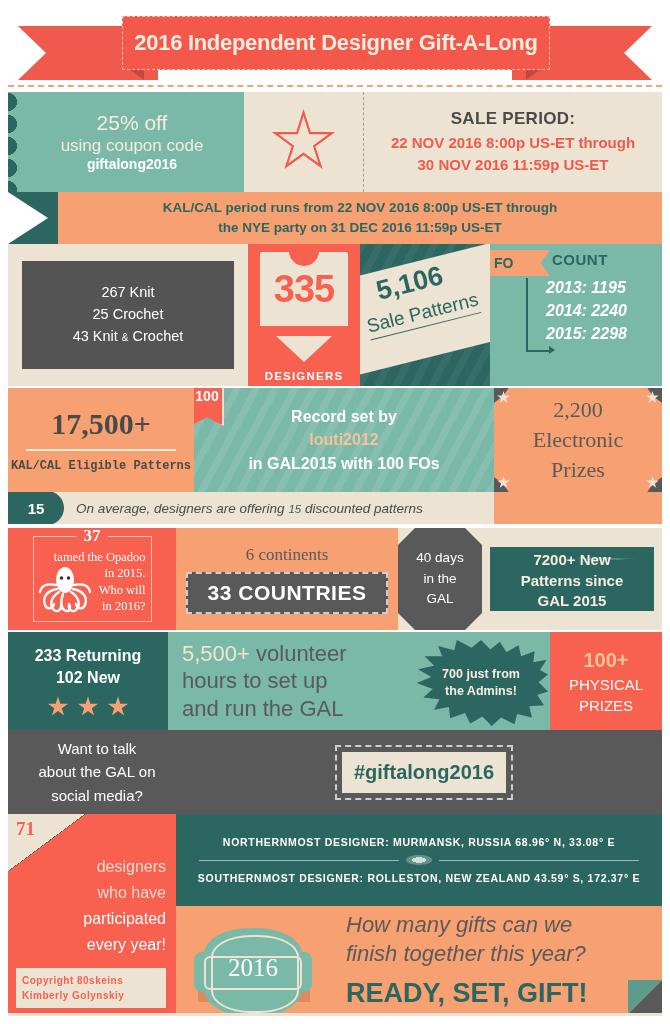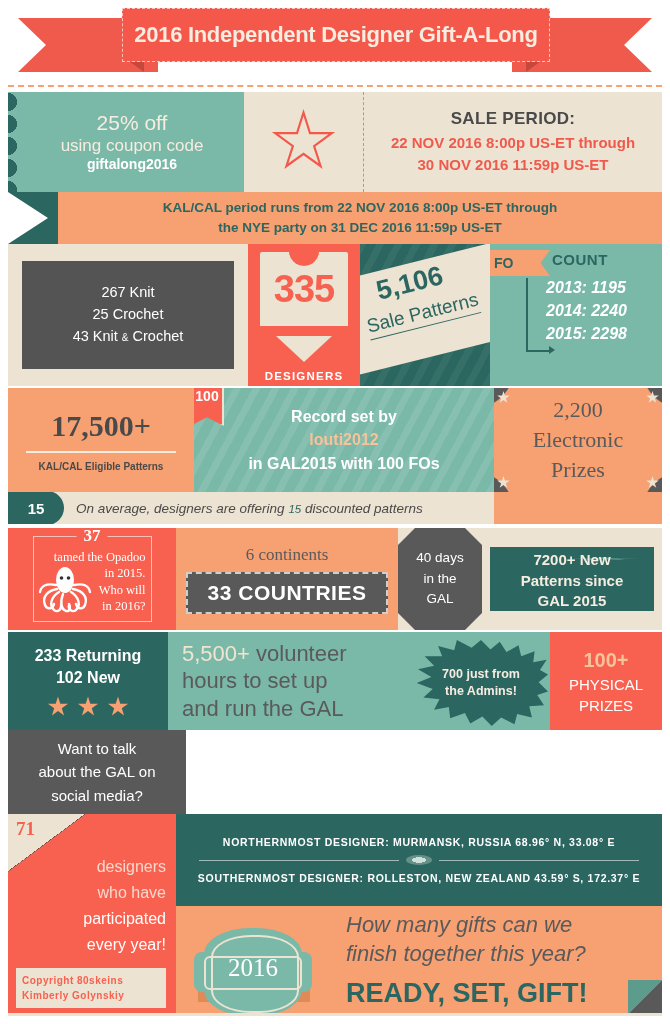--- a/index.html
+++ b/index.html
@@ -1,21 +1,21 @@
 <!DOCTYPE html>
 <html><head>
 <meta charset="utf-8">
 <style>
   html,body{margin:0;padding:0;background:#ffffff;}
   body{width:670px;height:1024px;overflow:hidden;
        font-family:"Liberation Sans",sans-serif;}
   .page{position:relative;width:670px;height:1024px;background:#ffffff;}
 
   
-  .banner-wrap{position:absolute;left:0;top:0;width:670px;height:72px;}
+  .banner-wrap{position:absolute;left:0;top:8px;width:670px;height:72px;}
   .ribbon-tail{position:absolute;top:18px;width:140px;height:54px;background:#ef5a4c;}
   .ribbon-tail.l{left:18px;clip-path:polygon(0 0,100% 0,100% 100%,0 100%,28px 50%);}
   .ribbon-tail.r{right:18px;clip-path:polygon(0 0,100% 0,calc(100% - 28px) 50%,100% 100%,0 100%);}
   .ribbon-fold{position:absolute;top:56px;width:22px;height:16px;background:#c4483c;}
   .ribbon-fold.l{left:122px;clip-path:polygon(0 0,100% 0,100% 100%);}
   .ribbon-fold.r{right:122px;clip-path:polygon(0 0,100% 0,0 100%);}
   .ribbon-main{position:absolute;left:122px;top:8px;width:426px;height:52px;
        background:#f4584a;border:1px dashed rgba(255,255,255,.65);
        display:flex;align-items:center;justify-content:center;}
   .ribbon-main span{color:#f6ece0;font-size:22px;font-weight:bold;letter-spacing:-0.3px;}
@@ -99,21 +99,21 @@
   .foarrow{position:absolute;left:36px;top:34px;width:22px;height:72px;
      border-left:2px solid #2b6660;border-bottom:2px solid #2b6660;}
   .foarrow:after{content:"";position:absolute;right:-5px;bottom:-4px;border-left:6px solid #2b6660;
      border-top:4px solid transparent;border-bottom:4px solid transparent;}
 
   
   .pat{flex:0 0 186px;background:#f7a072;display:flex;flex-direction:column;
      align-items:center;justify-content:center;}
   .pat .n{font-size:30px;font-weight:bold;color:#4a4a4a;font-family:"Liberation Serif",serif;}
   .pat .hr{width:150px;height:2px;background:#f6ece0;margin:8px 0;}
-  .pat .s{font-size:10px;font-weight:bold;color:#4a4a4a;font-family:Liberation Sans, sans-serif;}
+  .pat .s{font-size:12px;font-weight:bold;color:#4a4a4a;font-family:Liberation Mono, monospace;}
 
   .rec{flex:1;background:#7ab8a8;position:relative;display:flex;flex-direction:column;
      align-items:center;justify-content:center;}
   .rec .stripes{position:absolute;inset:0;
      background:repeating-linear-gradient(-62deg,rgba(255,255,255,.10) 0 7px,transparent 7px 17px);}
   .rec .l{position:relative;font-size:16px;font-weight:bold;color:#ffffff;line-height:1.45;}
   .rec .hl{position:relative;font-size:16px;font-weight:bold;color:#f7c39b;line-height:1.45;}
   .bookmark{position:absolute;left:-4px;top:-6px;width:34px;height:44px;background:#f8604f;
      clip-path:polygon(0 0,100% 0,100% 100%,50% 80%,0 100%);display:flex;align-items:flex-start;
      justify-content:center;border:2px solid #ece3d2;box-sizing:border-box;}
@@ -473,20 +473,27 @@
       <div class="s">PRIZES</div>
     </div>
   </div>
 
   <div class="row" style="top:730px;height:84px;">
     <div class="cell talk">
       <div>Want to talk</div>
       <div>about the GAL on</div>
       <div>social media?</div>
     </div>
+    <div class="cell hash">
+      <div class="hashin">
+        <div class="hashbox">
+          <span>#giftalong2016</span>
+        </div>
+      </div>
+    </div>
   </div>
 
   <div class="row" style="top:814px;height:200px;">
     <div class="cell part">
       <div class="ptri"></div>
       <div class="pnum">71</div>
       <div class="ln" style="margin-top:34px;">designers</div>
       <div class="ln">who have</div>
       <div class="ln w">participated</div>
       <div class="ln w">every year!</div>

